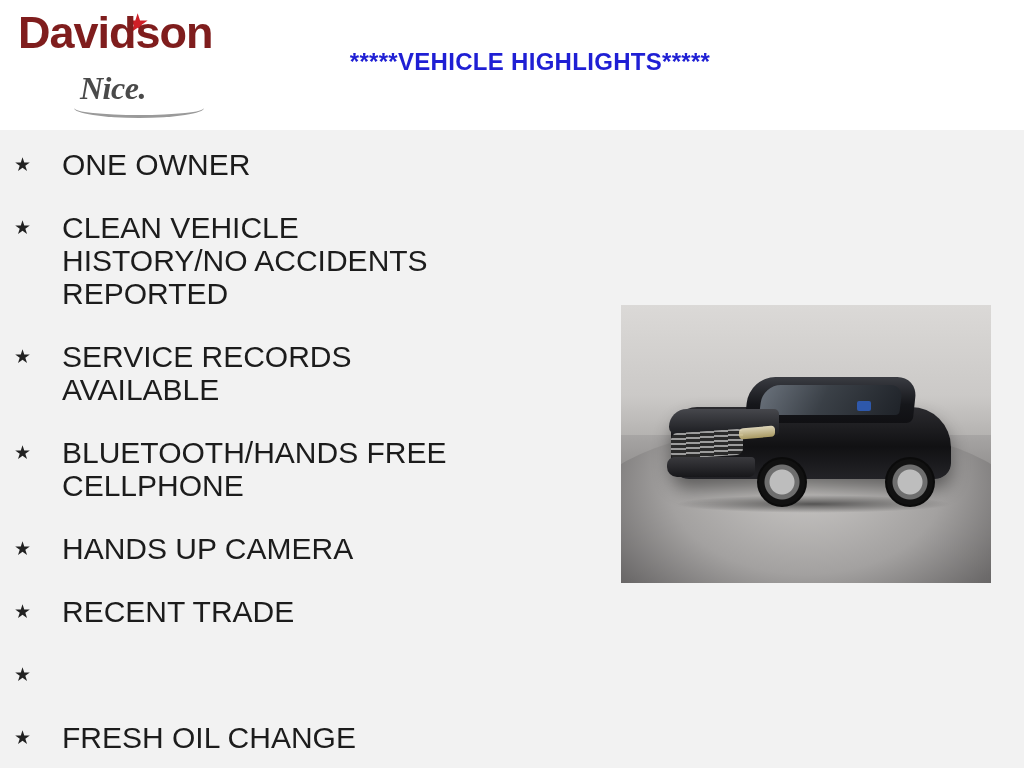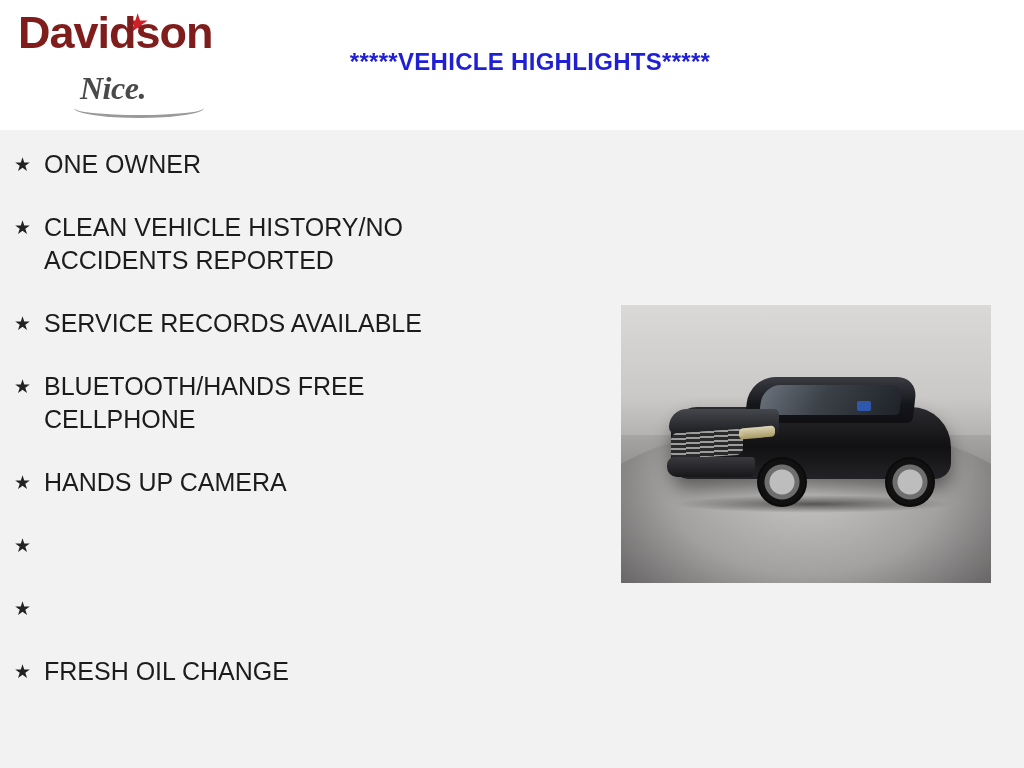--- a/index.html
+++ b/index.html
@@ -109,24 +109,25 @@
   .hl-star {
     flex: 0 0 auto;
     color: #222;
     font-size: 19px;
     line-height: 33px;
     width: 30px;
     text-align: left;
   }
   .hl-text {
     flex: 1 1 auto;
-    font-size: 25px;
+    font-size: 30px;
     line-height: 33px;
     color: #1c1c1c;
     max-width: 430px;
+    margin-left: 18px;
   }
 
   
   .photo {
     position: absolute;
     left: 621px;
     top: 175px;
     width: 370px;
     height: 278px;
     background: linear-gradient(#d8d6d4 0%, #cfcdcb 34%, #b9b7b6 36%, #8e8c8b 62%, #6f6d6d 78%, #4b4a4a 100%);
@@ -292,20 +293,21 @@
       <li class="hl-item">
         <span class="hl-star">★</span>
         <span class="hl-text">BLUETOOTH/HANDS FREE CELLPHONE</span>
       </li>
       <li class="hl-item">
         <span class="hl-star">★</span>
         <span class="hl-text">HANDS UP CAMERA</span>
       </li>
       <li class="hl-item">
         <span class="hl-star">★</span>
+        <span class="hl-text">RECENT TRADE</span>
       </li>
       <li class="hl-item">
         <span class="hl-star">★</span>
       </li>
       <li class="hl-item">
         <span class="hl-star">★</span>
         <span class="hl-text">FRESH OIL CHANGE</span>
       </li>
     </ul>
 

